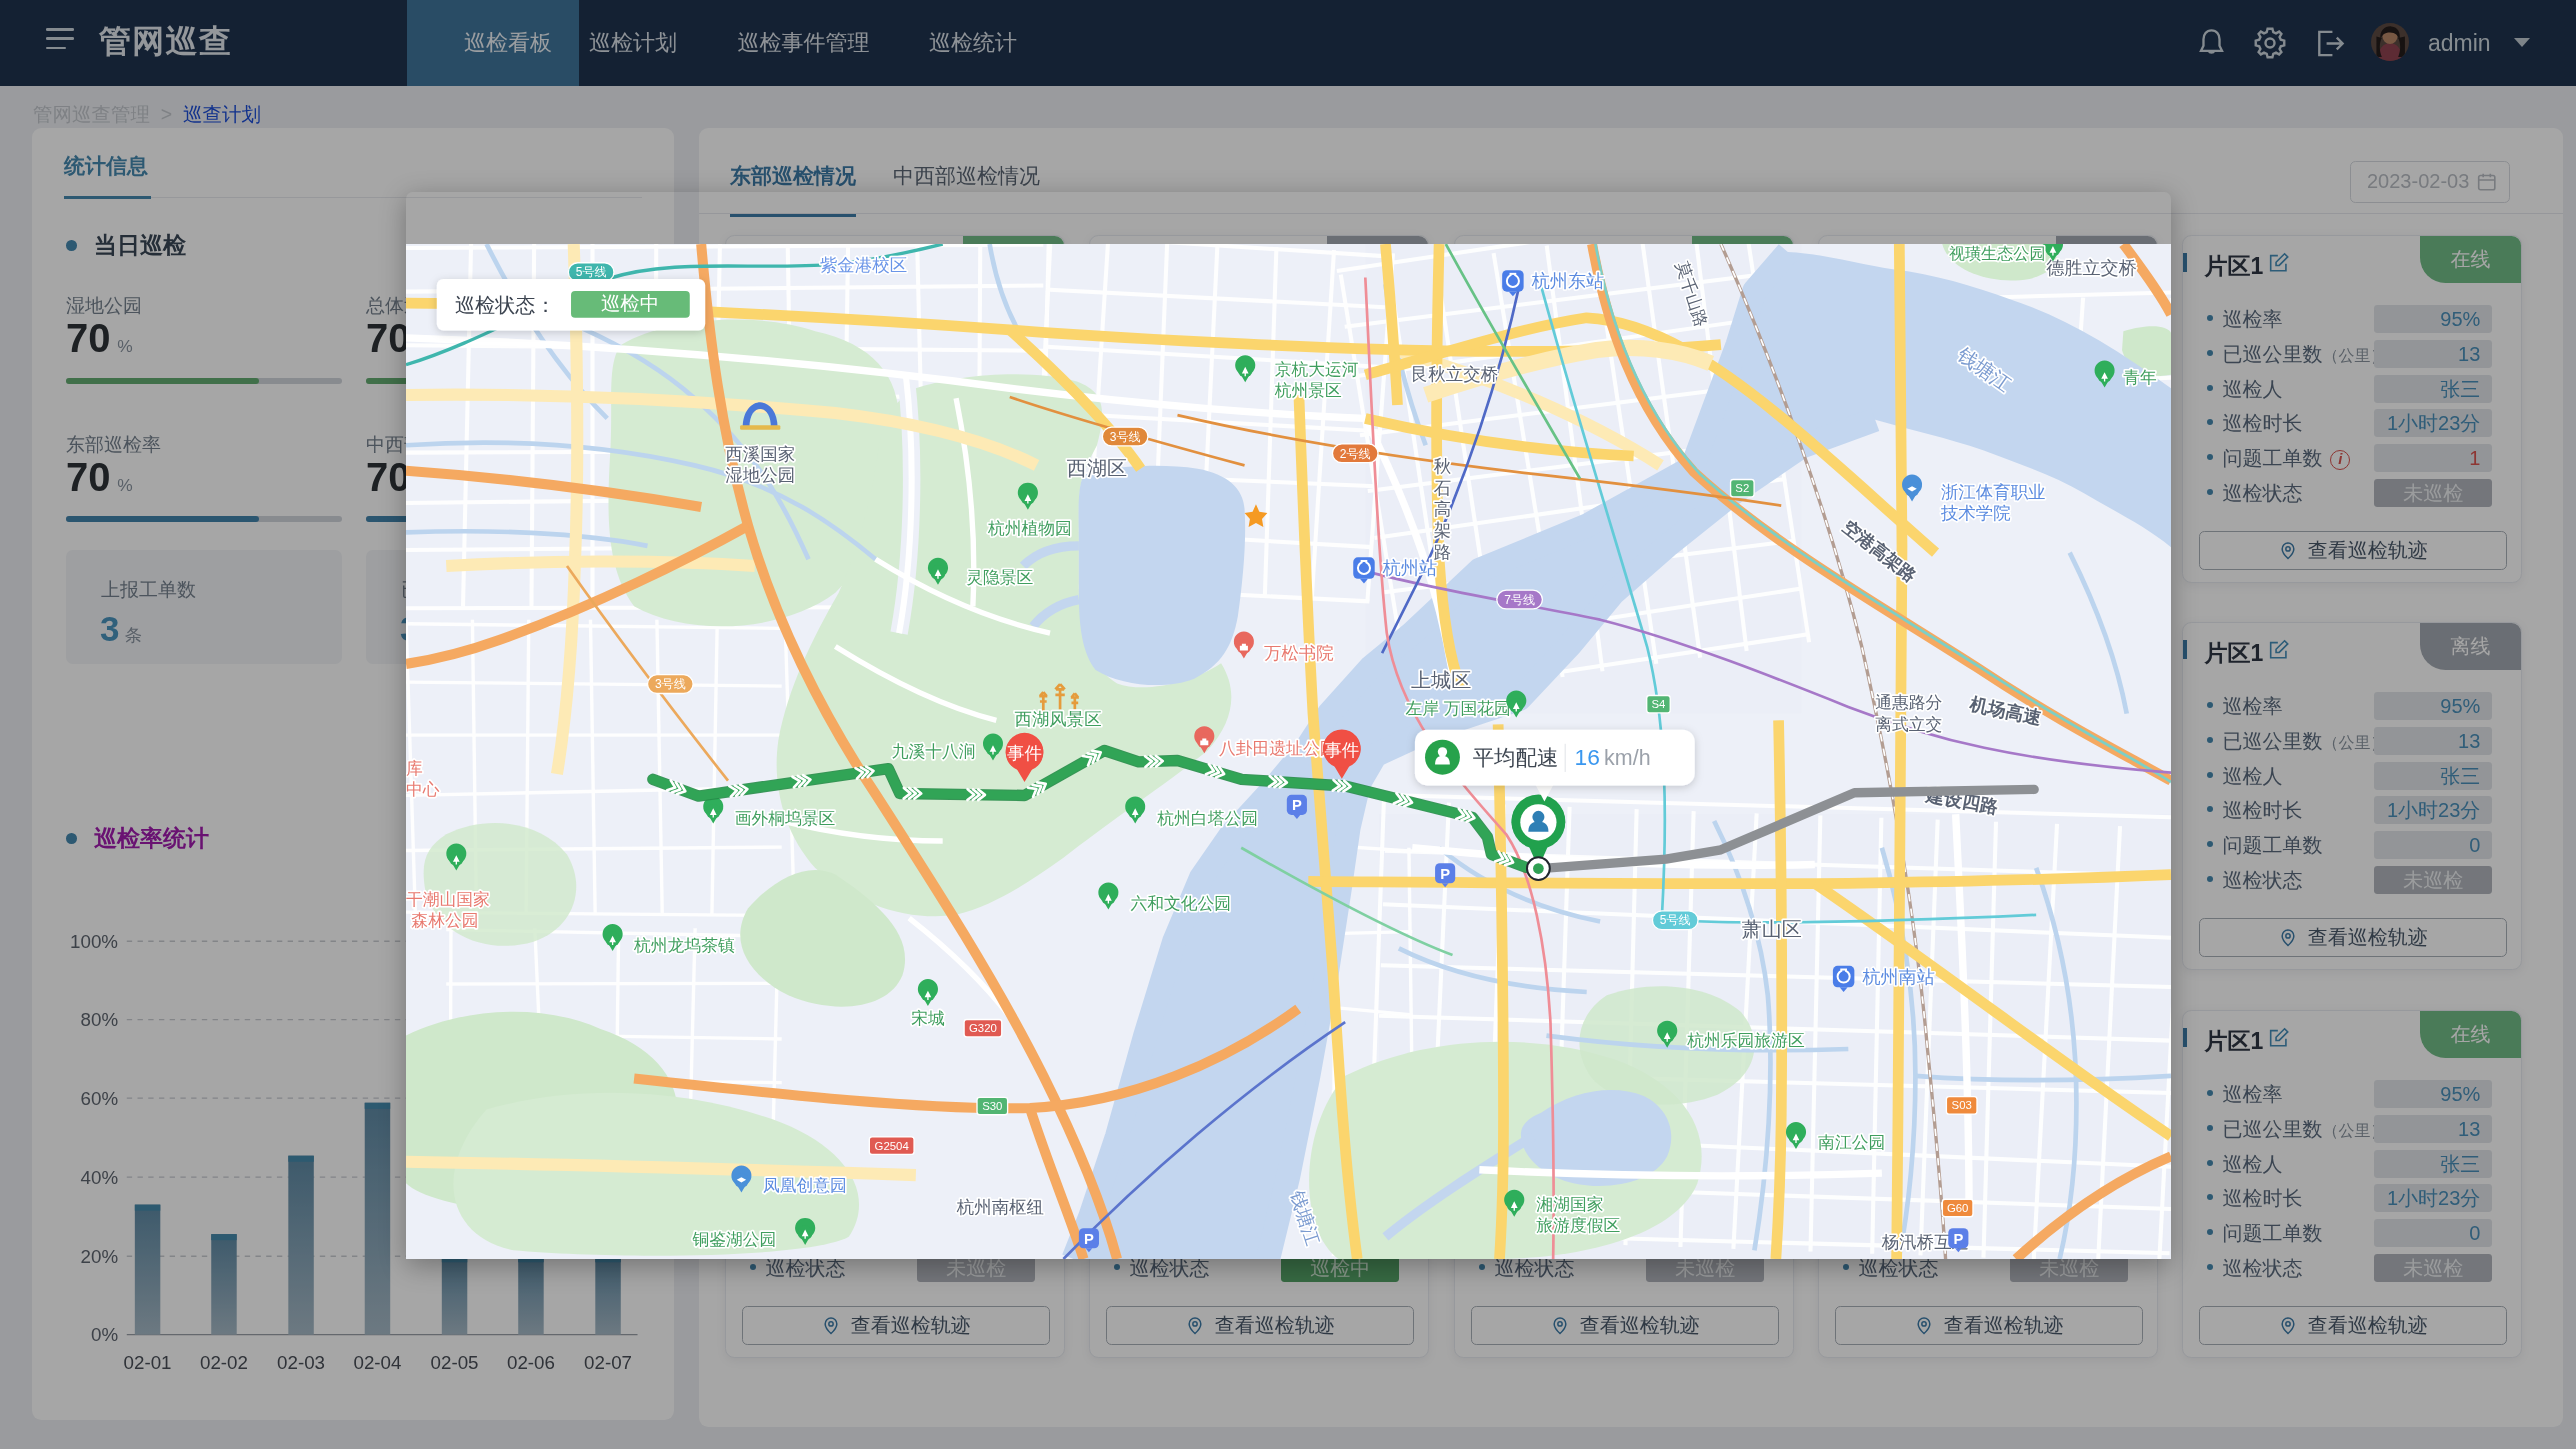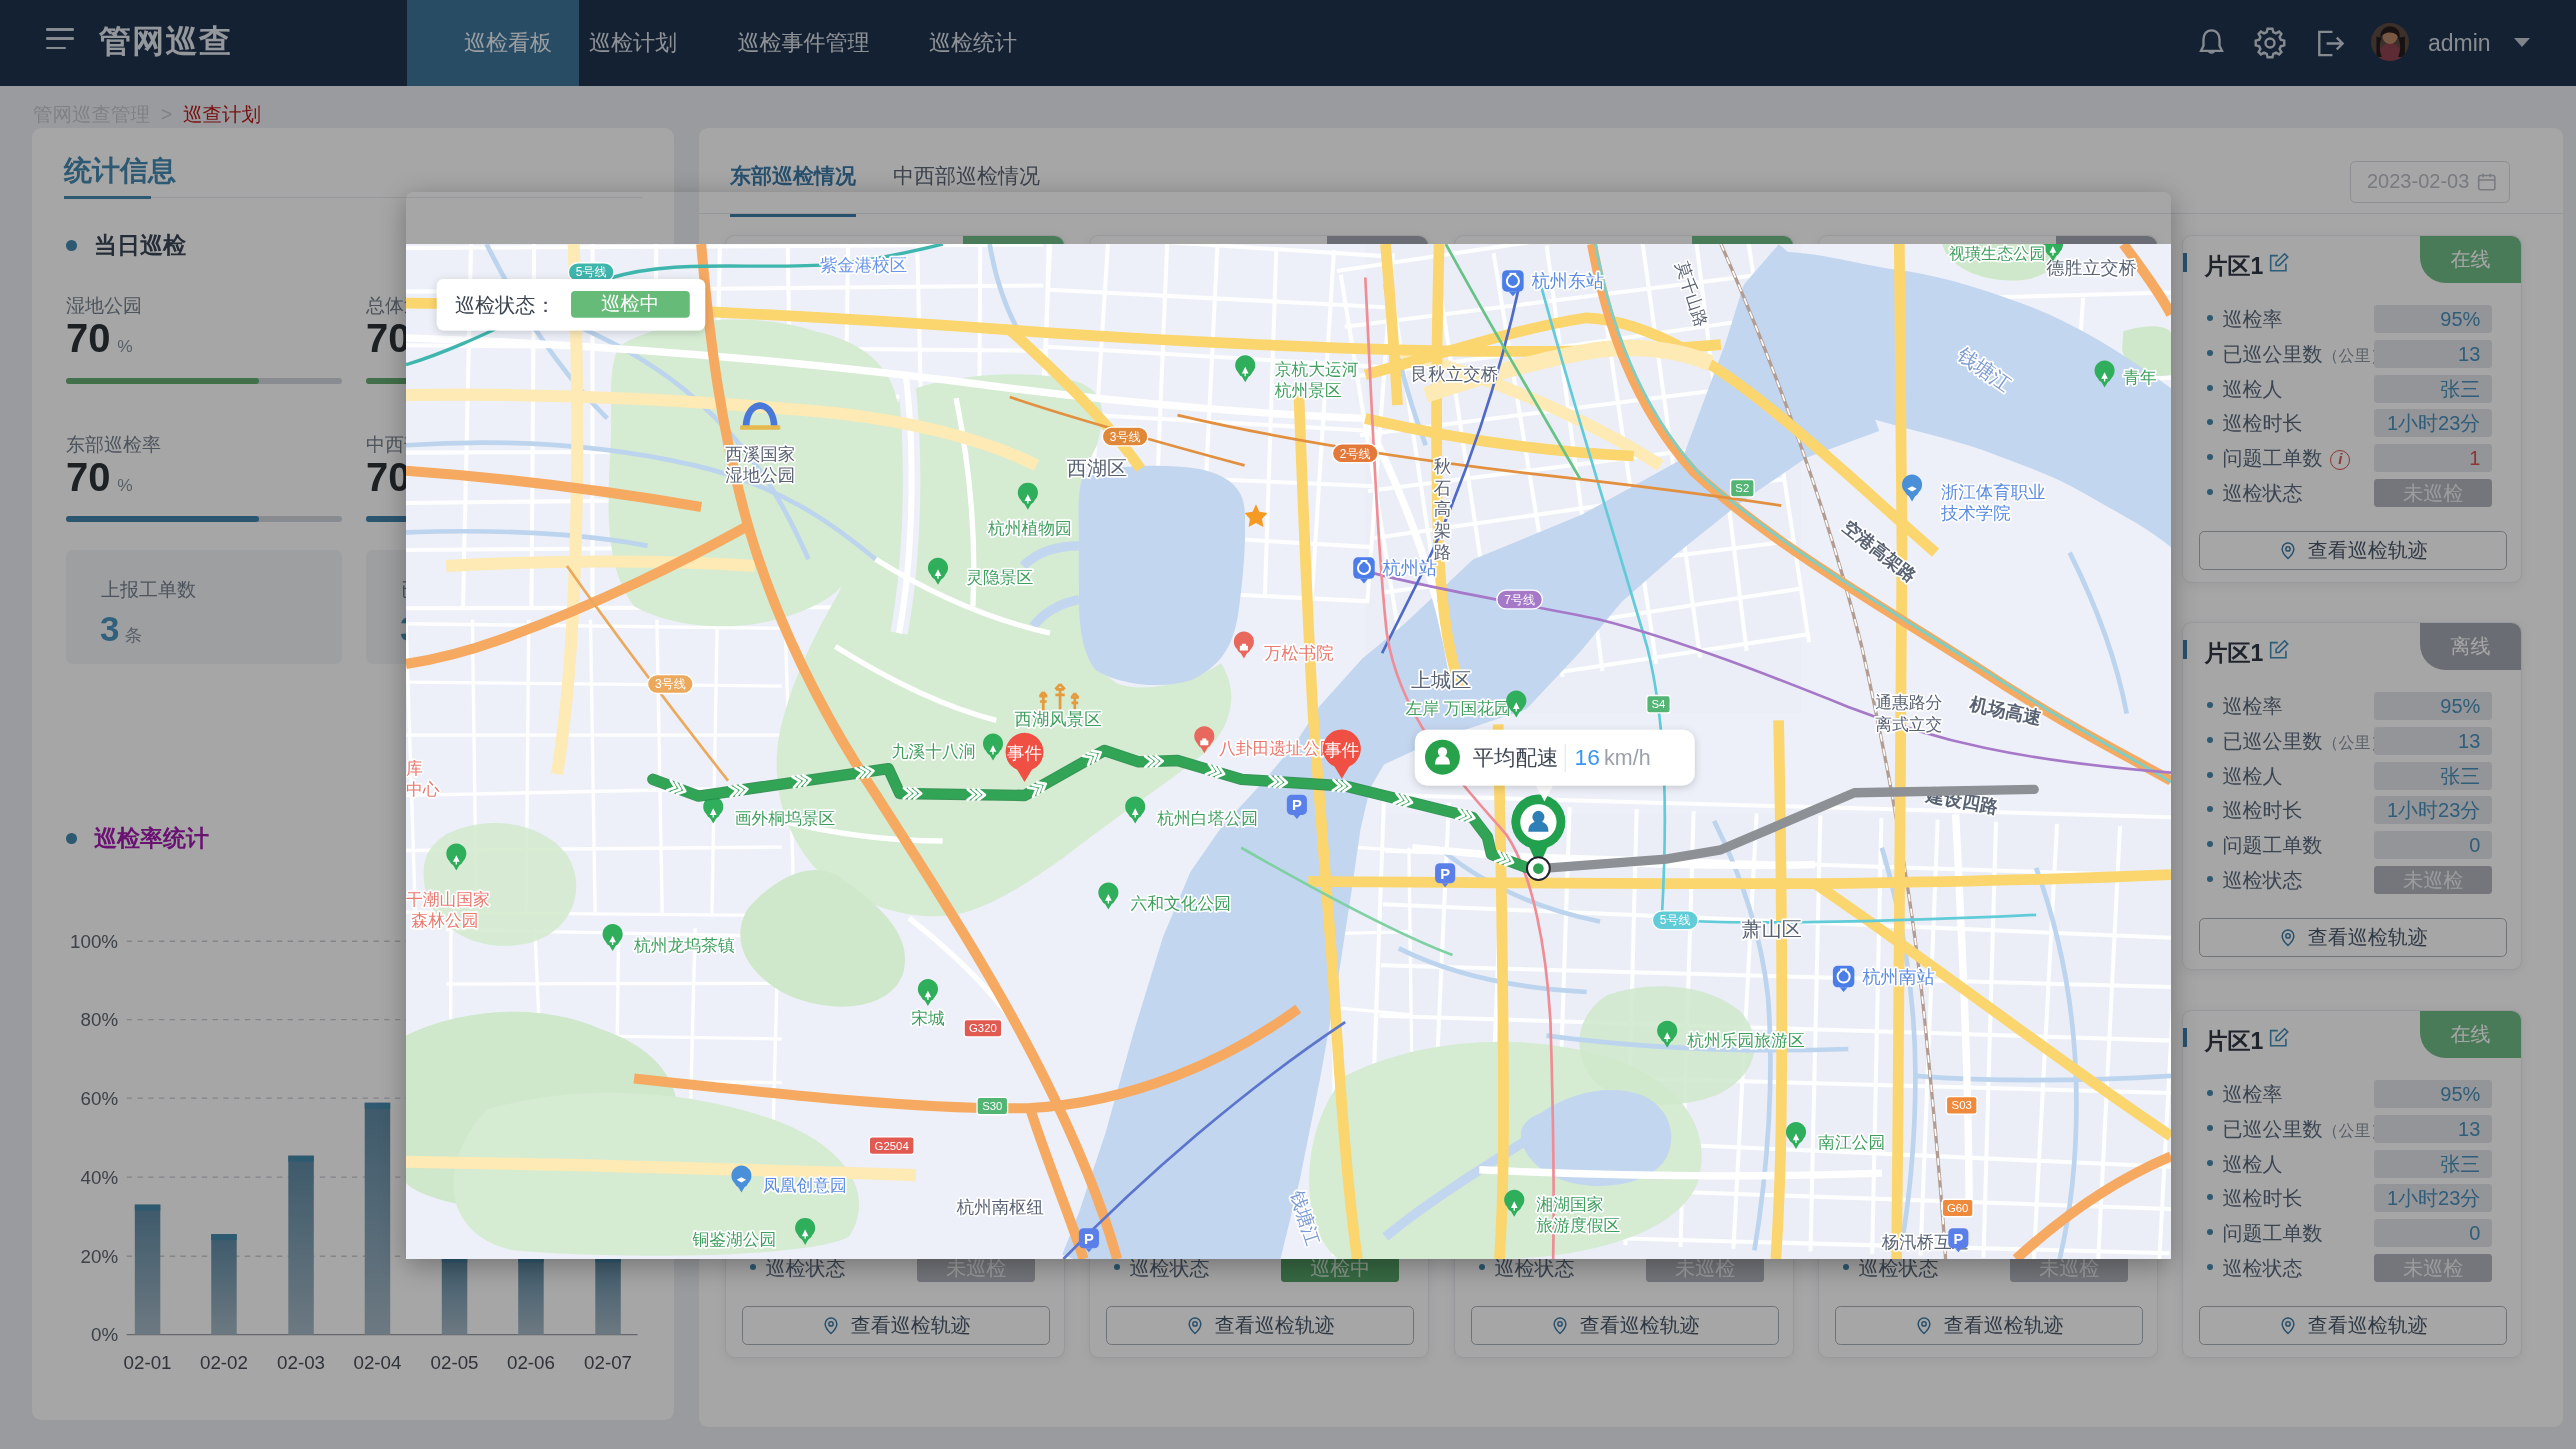--- a/index.html
+++ b/index.html
@@ -10,27 +10,27 @@
 #burger{position:absolute;left:46px;top:28px;width:28px;height:23px}
 #burger div{height:2.7px;background:#cdd6de;margin-bottom:6.7px;border-radius:1.3px}
 .nitem{position:absolute;top:0;height:86px;line-height:86px;font-size:22px;color:#dbe1e8;text-align:center;white-space:nowrap}
 #tab-active{position:absolute;left:407px;top:0;width:172px;height:86px;background:#40759c}
 
 .nico{position:absolute;top:25.5px}
 #adm{position:absolute;left:2428px;top:0;height:86px;line-height:86px;font-size:23px;color:#ced7de}
 #caret{position:absolute;left:2514px;top:38px;width:0;height:0;border-left:8px solid transparent;border-right:8px solid transparent;border-top:9.4px solid #c2cbd3}
 
 #crumb{position:absolute;left:33px;top:101px;font-size:19.5px;color:#c3c7cd}
-#crumb b{color:#b91c1c;font-weight:normal}
+#crumb b{color:#1d4ed8;font-weight:normal}
 
 .panel{position:absolute;background:#fff;border-radius:9.4px}
 #lp{left:32px;top:128px;width:642px;height:1292px}
 #mp{left:699px;top:128px;width:1864px;height:1299px}
 
-#lp .h1{position:absolute;left:32px;top:24px;font-size:28px;color:#4689b0;font-weight:bold}
+#lp .h1{position:absolute;left:32px;top:24px;font-size:21px;color:#4689b0;font-weight:bold}
 #lp .hline{position:absolute;left:32px;top:69px;width:578px;height:1.3px;background:#e8eaee}
 #lp .hline i{position:absolute;left:0;top:-0.7px;width:87px;height:2.7px;background:#4689b0;display:block}
 .bull{display:inline-block;width:10.7px;height:10.7px;border-radius:50%;background:#4689b0;margin-right:17.4px;vertical-align:2px}
 #lp .sec1{position:absolute;left:34px;top:102px;font-size:23px;font-weight:bold;color:#3a4756}
 .mlabel{position:absolute;font-size:19px;color:#76828f}
 .mval{position:absolute;font-size:40px;font-weight:bold;color:#2e3338}
 .mval span{font-size:17.4px;color:#8b95a1;font-weight:normal;margin-left:6.7px}
 .pbar{position:absolute;width:276px;height:6px;border-radius:3.4px;background:#d2d6dc}
 .pbar i{display:block;height:6px;border-radius:3.4px;width:70%}
 .gcard{position:absolute;width:276px;height:114px;background:#f3f5f8;border-radius:6.7px}

